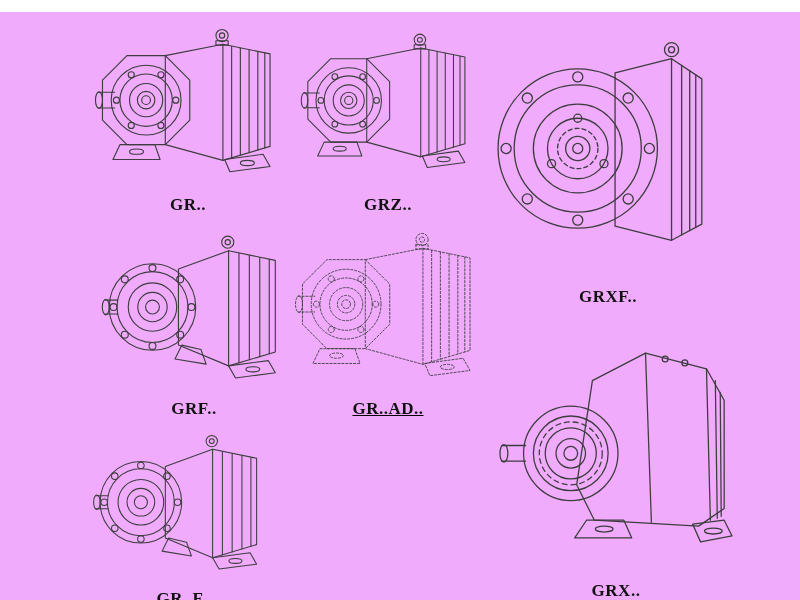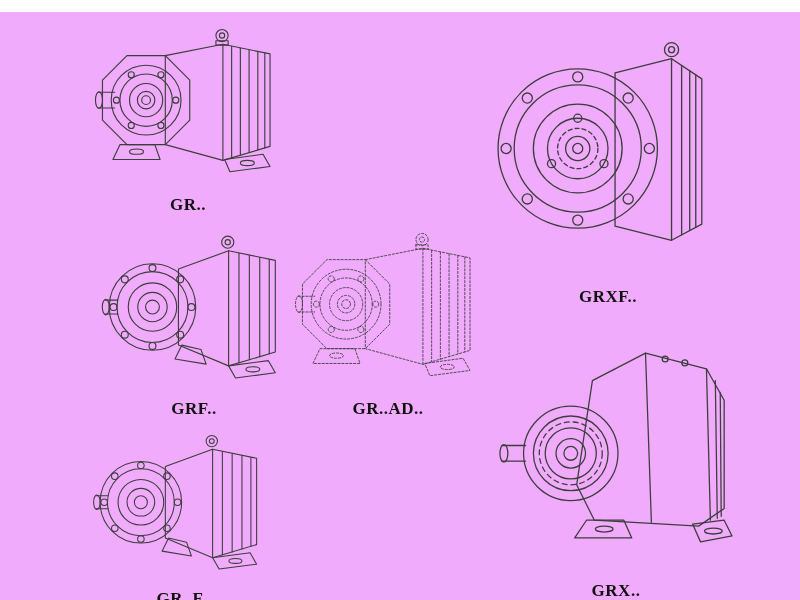--- a/index.html
+++ b/index.html
@@ -183,36 +183,42 @@
 
 <div class="page">
 
   <figure class="cell" style="left:92px; top:4px; width:192px; height:200px;">
     <svg class="drawing" viewBox="0 0 220 200" preserveAspectRatio="xMidYMid meet">
         <use href="#g-foot"></use>
       </svg>
     <figcaption class="label">GR..</figcaption>
   </figure>
 
+  <figure class="cell" style="left:298px; top:4px; width:180px; height:200px;">
+    <svg class="drawing" viewBox="0 0 220 200" preserveAspectRatio="xMidYMid meet">
+        <use href="#g-foot"></use>
+      </svg>
+    <figcaption class="label">GRZ..</figcaption>
+  </figure>
 
   <figure class="cell" style="left:98px; top:212px; width:192px; height:196px;">
     <svg class="drawing" viewBox="0 0 220 200" preserveAspectRatio="xMidYMid meet">
         <use href="#g-flangefoot"></use>
       </svg>
     <figcaption class="label">GRF..</figcaption>
   </figure>
 
   <figure class="cell" style="left:492px; top:0px; width:232px; height:296px;">
     <svg class="drawing" viewBox="0 0 230 230" preserveAspectRatio="xMidYMid meet">
         <use href="#g-frontflange"></use>
       </svg>
     <figcaption class="label">GRXF..</figcaption>
   </figure>
 
-  <figure class="cell" style="left:292px; top:208px; width:192px; height:200px;">
+  <figure class="cell" style="left:292px; top:208px; width:192px; height:200px;text-decoration:underline;">
     <svg class="drawing ghost" viewBox="0 0 220 200" preserveAspectRatio="xMidYMid meet">
         <use href="#g-foot"></use>
       </svg>
     <figcaption class="label">GR..AD..</figcaption>
   </figure>
 
   <figure class="cell" style="left:498px; top:300px; width:236px; height:290px;">
     <svg class="drawing" viewBox="0 0 240 220" preserveAspectRatio="xMidYMid meet">
         <use href="#g-grx"></use>
       </svg>

